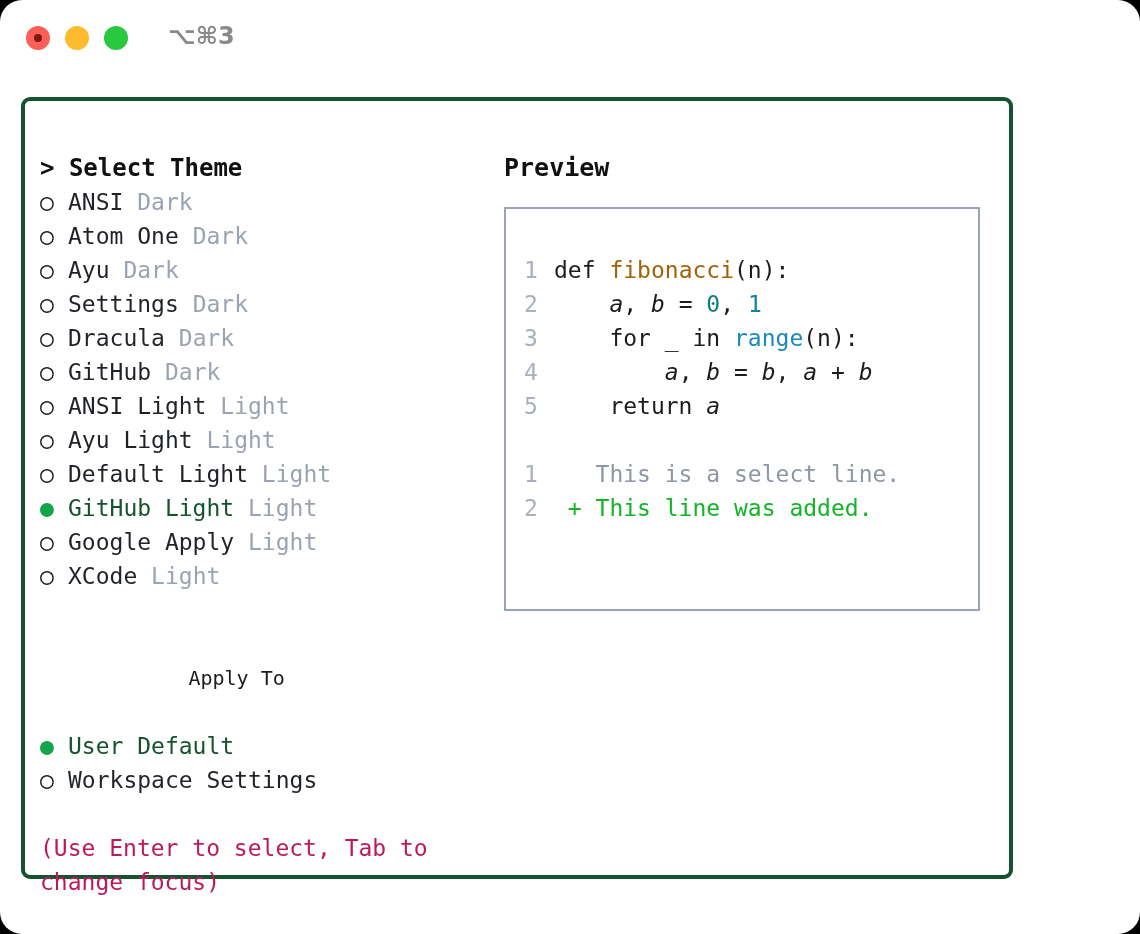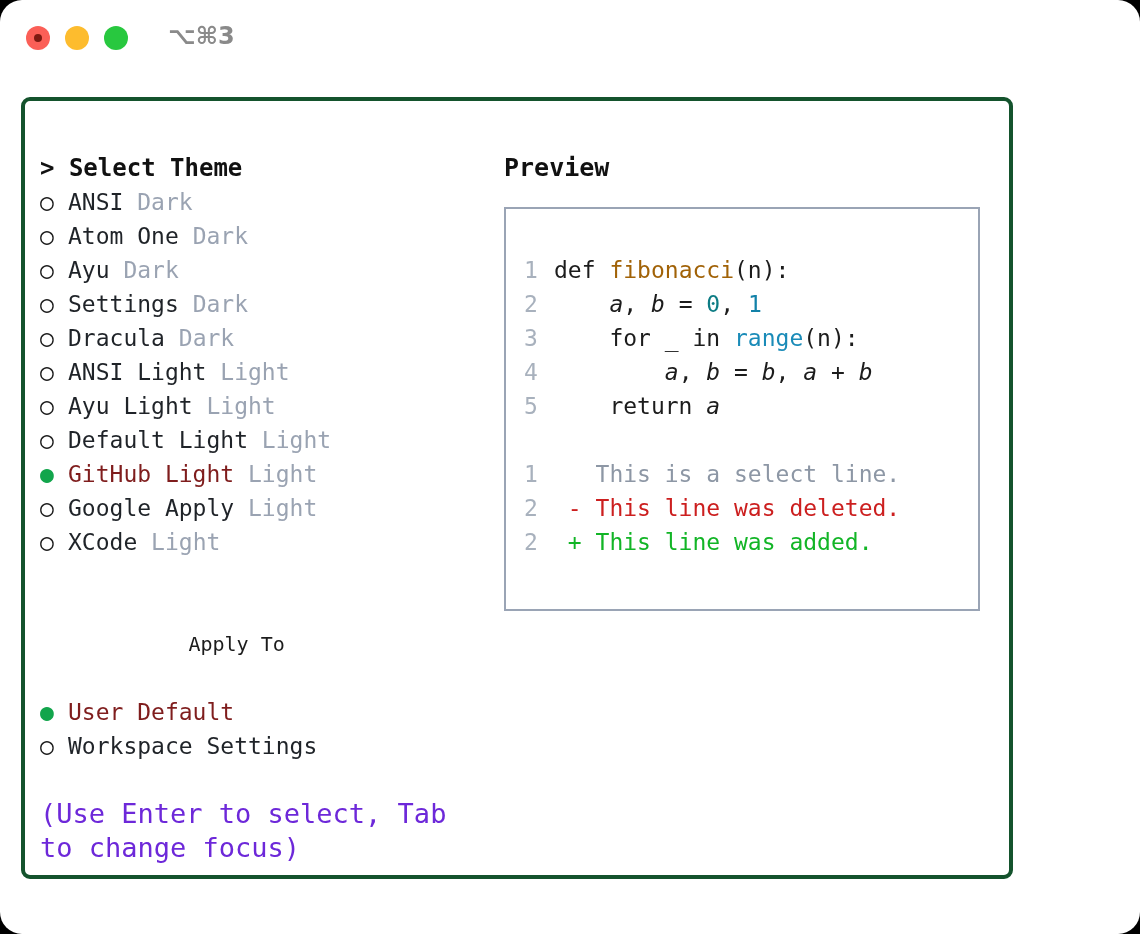--- a/index.html
+++ b/index.html
@@ -98,34 +98,34 @@
     font-size: 24px;
     color: #111111;
   }
   .marker {
     display: inline-block;
     width: 28px;
     color: #1c1c1c;
   }
   .marker.sel { color: #12a54c; }
   .name { color: #1f2328; }
-  .name.sel { color: #7f1d1d; }
+  .name.sel { color: #14532d; }
   .variant { color: #9aa3b2; }
   .spacer { height: 34px; }
   .section-head {
     font-size: 20px;
     line-height: 34px;
     color: #1c1c1c;
     white-space: pre;
   }
   .hint {
     margin-top: 34px;
-    font-size: 27px;
-    line-height: 34px;
-    color: #6d28d9;
+    font-size: 23px;
+    line-height: 34px;
+    color: #be185d;
     width: 410px;
     white-space: pre-wrap;
   }
   
   .right-col {
     position: absolute;
     left: 479px;
     top: 50px;
     width: 480px;
   }
@@ -186,20 +186,21 @@
       <div class="left-col">
 
         <div class="row prompt-row">&gt; Select Theme</div>
 
         <div id="theme-list">
             <div class="row"><span class="marker">○</span><span class="name">ANSI</span><span class="variant"> Dark</span></div>
             <div class="row"><span class="marker">○</span><span class="name">Atom One</span><span class="variant"> Dark</span></div>
             <div class="row"><span class="marker">○</span><span class="name">Ayu</span><span class="variant"> Dark</span></div>
             <div class="row"><span class="marker">○</span><span class="name">Settings</span><span class="variant"> Dark</span></div>
             <div class="row"><span class="marker">○</span><span class="name">Dracula</span><span class="variant"> Dark</span></div>
+            <div class="row"><span class="marker">○</span><span class="name">GitHub</span><span class="variant"> Dark</span></div>
             <div class="row"><span class="marker">○</span><span class="name">ANSI Light</span><span class="variant"> Light</span></div>
             <div class="row"><span class="marker">○</span><span class="name">Ayu Light</span><span class="variant"> Light</span></div>
             <div class="row"><span class="marker">○</span><span class="name">Default Light</span><span class="variant"> Light</span></div>
             <div class="row"><span class="marker sel">●</span><span class="name sel">GitHub Light</span><span class="variant"> Light</span></div>
             <div class="row"><span class="marker">○</span><span class="name">Google Apply</span><span class="variant"> Light</span></div>
             <div class="row"><span class="marker">○</span><span class="name">XCode</span><span class="variant"> Light</span></div>
           </div>
 
         <div class="spacer"></div>
 
@@ -222,21 +223,20 @@
           <div id="code-sample">
               <div class="code-line"><span class="ln">1</span><span class="kw">def </span><span class="fn">fibonacci</span><span class="punct">(n):</span></div>
               <div class="code-line"><span class="ln">2</span><span class="punct">    </span><span class="var">a</span><span class="punct">, </span><span class="var">b</span><span class="punct"> = </span><span class="num">0</span><span class="punct">, </span><span class="num2">1</span></div>
               <div class="code-line"><span class="ln">3</span><span class="kw">    for _ in </span><span class="bi">range</span><span class="punct">(n):</span></div>
               <div class="code-line"><span class="ln">4</span><span class="punct">        </span><span class="var">a</span><span class="punct">, </span><span class="var">b</span><span class="punct"> = </span><span class="var">b</span><span class="punct">, </span><span class="var">a</span><span class="punct"> + </span><span class="var">b</span></div>
               <div class="code-line"><span class="ln">5</span><span class="kw">    return </span><span class="var">a</span></div>
             </div>
           <div class="blank"></div>
           <div id="diff-sample">
               <div class="code-line"><span class="ln">1</span><span class="d-ctx">   This is a select line.</span></div>
-              <div class="code-line"><span class="ln">2</span><span class="d-del"> - This line was deleted.</span></div>
               <div class="code-line"><span class="ln">2</span><span class="d-add"> + This line was added.</span></div>
             </div>
         </div>
       </div>
 
     </div>
   </div>
 </div>
 
 </body></html>

